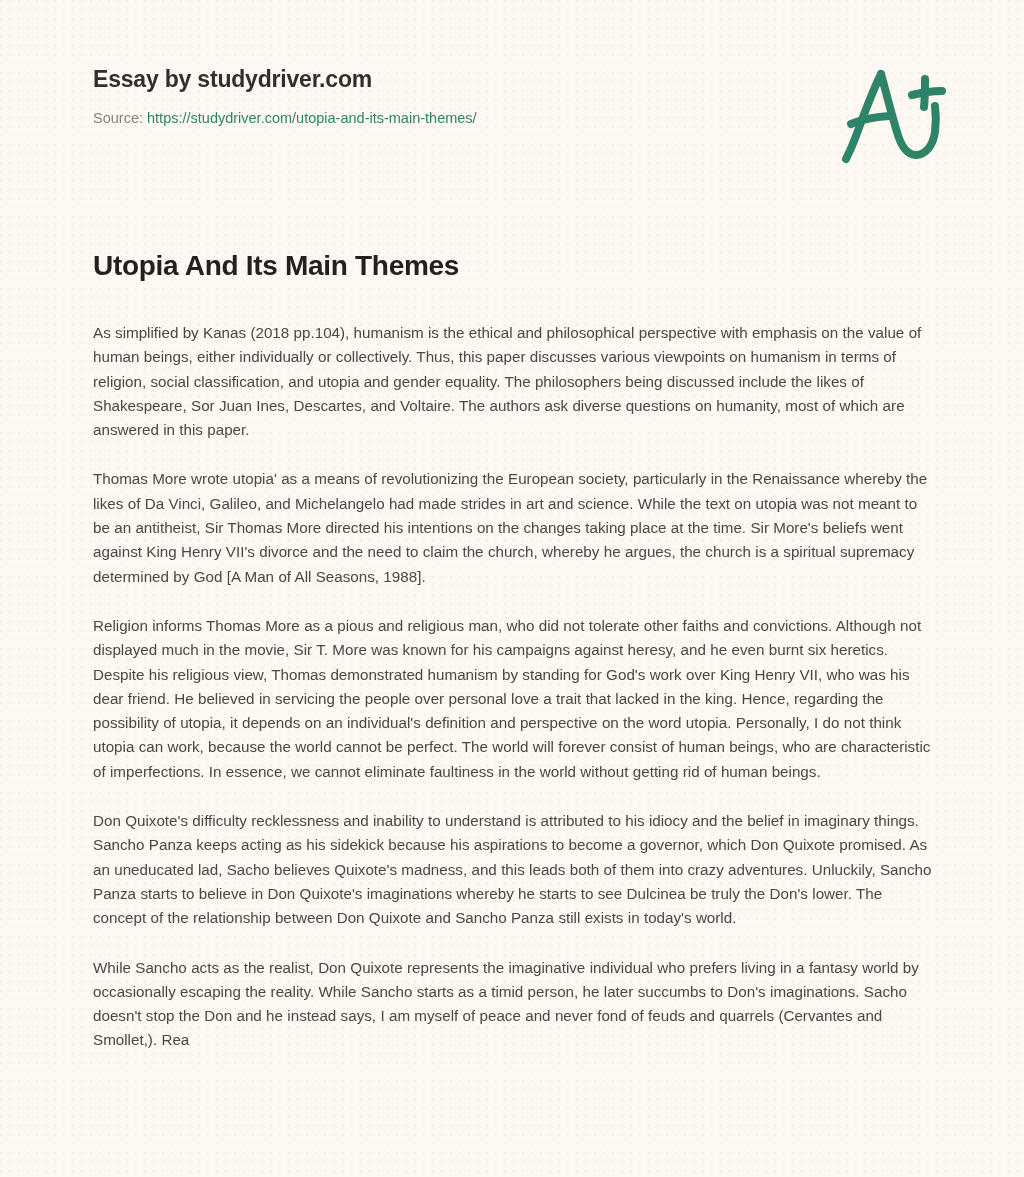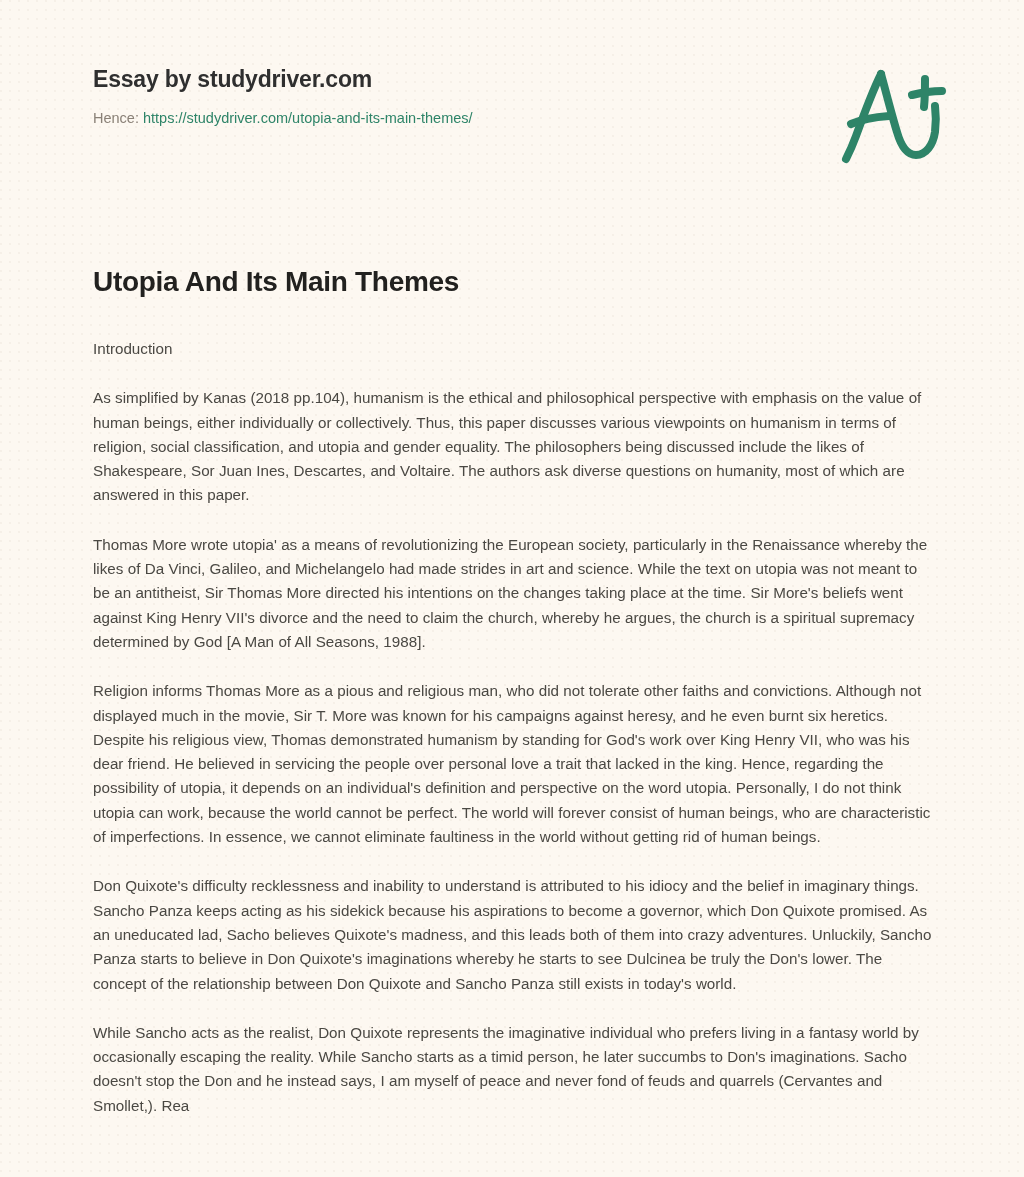--- a/index.html
+++ b/index.html
@@ -72,21 +72,21 @@
     position: absolute;
     left: 93px;
     top: 248px;
     width: 840px;
   }
   .doc-title {
     font-size: 28px;
     font-weight: bold;
     color: #22211f;
     letter-spacing: -0.3px;
-    margin: 16px 0 38px 0;
+    margin: 0 0 38px 0;
     line-height: 1.25;
   }
   .para {
     font-size: 15.2px;
     line-height: 24.3px;
     color: #4a4843;
     margin: 0 0 25px 0;
     text-align: left;
     word-spacing: 0.1px;
   }
@@ -95,21 +95,21 @@
   }
 </style>
 </head>
 <body>
 
 <div class="page">
 
   <div class="header">
     <h1 class="header-title">Essay by studydriver.com</h1>
     <div class="source-line">
-      <span class="source-label">Hence:</span>
+      <span class="source-label">Source:</span>
       <a class="source-url" href="#">https://studydriver.com/utopia-and-its-main-themes/</a>
     </div>
   </div>
 
   <div class="logo">
     <svg viewBox="0 0 120 110" xmlns="http://www.w3.org/2000/svg" aria-hidden="true">
       <g fill="none" stroke="#2e8468" stroke-linecap="round" stroke-linejoin="round">
 
         <path d="M47 12 C41 24, 30 52, 22 74 C18 85, 14 93, 12 97" stroke-width="8"></path>
 
@@ -120,21 +120,20 @@
         <path d="M78 33 C86 31, 98 29, 108 29" stroke-width="8"></path>
 
         <path d="M91 17 C91 25, 91 36, 90 45" stroke-width="8"></path>
       </g>
     </svg>
   </div>
 
   <div class="article">
     <h2 class="doc-title">Utopia And Its Main Themes</h2>
 
-    <p class="para heading-para">Introduction</p>
     <p class="para">As simplified by Kanas (2018 pp.104), humanism is the ethical and philosophical perspective with emphasis on the value of human beings, either individually or collectively. Thus, this paper discusses various viewpoints on humanism in terms of religion, social classification, and utopia and gender equality. The philosophers being discussed include the likes of Shakespeare, Sor Juan Ines, Descartes, and Voltaire. The authors ask diverse questions on humanity, most of which are answered in this paper.</p>
     <p class="para">Thomas More wrote utopia' as a means of revolutionizing the European society, particularly in the Renaissance whereby the likes of Da Vinci, Galileo, and Michelangelo had made strides in art and science. While the text on utopia was not meant to be an antitheist, Sir Thomas More directed his intentions on the changes taking place at the time. Sir More's beliefs went against King Henry VII's divorce and the need to claim the church, whereby he argues, the church is a spiritual supremacy determined by God [A Man of All Seasons, 1988].</p>
     <p class="para">Religion informs Thomas More as a pious and religious man, who did not tolerate other faiths and convictions. Although not displayed much in the movie, Sir T. More was known for his campaigns against heresy, and he even burnt six heretics. Despite his religious view, Thomas demonstrated humanism by standing for God's work over King Henry VII, who was his dear friend. He believed in servicing the people over personal love a trait that lacked in the king. Hence, regarding the possibility of utopia, it depends on an individual's definition and perspective on the word utopia. Personally, I do not think utopia can work, because the world cannot be perfect. The world will forever consist of human beings, who are characteristic of imperfections. In essence, we cannot eliminate faultiness in the world without getting rid of human beings.</p>
     <p class="para">Don Quixote's difficulty recklessness and inability to understand is attributed to his idiocy and the belief in imaginary things. Sancho Panza keeps acting as his sidekick because his aspirations to become a governor, which Don Quixote promised. As an uneducated lad, Sacho believes Quixote's madness, and this leads both of them into crazy adventures. Unluckily, Sancho Panza starts to believe in Don Quixote's imaginations whereby he starts to see Dulcinea be truly the Don's lower. The concept of the relationship between Don Quixote and Sancho Panza still exists in today's world.</p>
     <p class="para">While Sancho acts as the realist, Don Quixote represents the imaginative individual who prefers living in a fantasy world by occasionally escaping the reality. While Sancho starts as a timid person, he later succumbs to Don's imaginations. Sacho doesn't stop the Don and he instead says, I am myself of peace and never fond of feuds and quarrels (Cervantes and Smollet,). Rea</p>
   </div>
 
 </div>
 
 </body></html>

